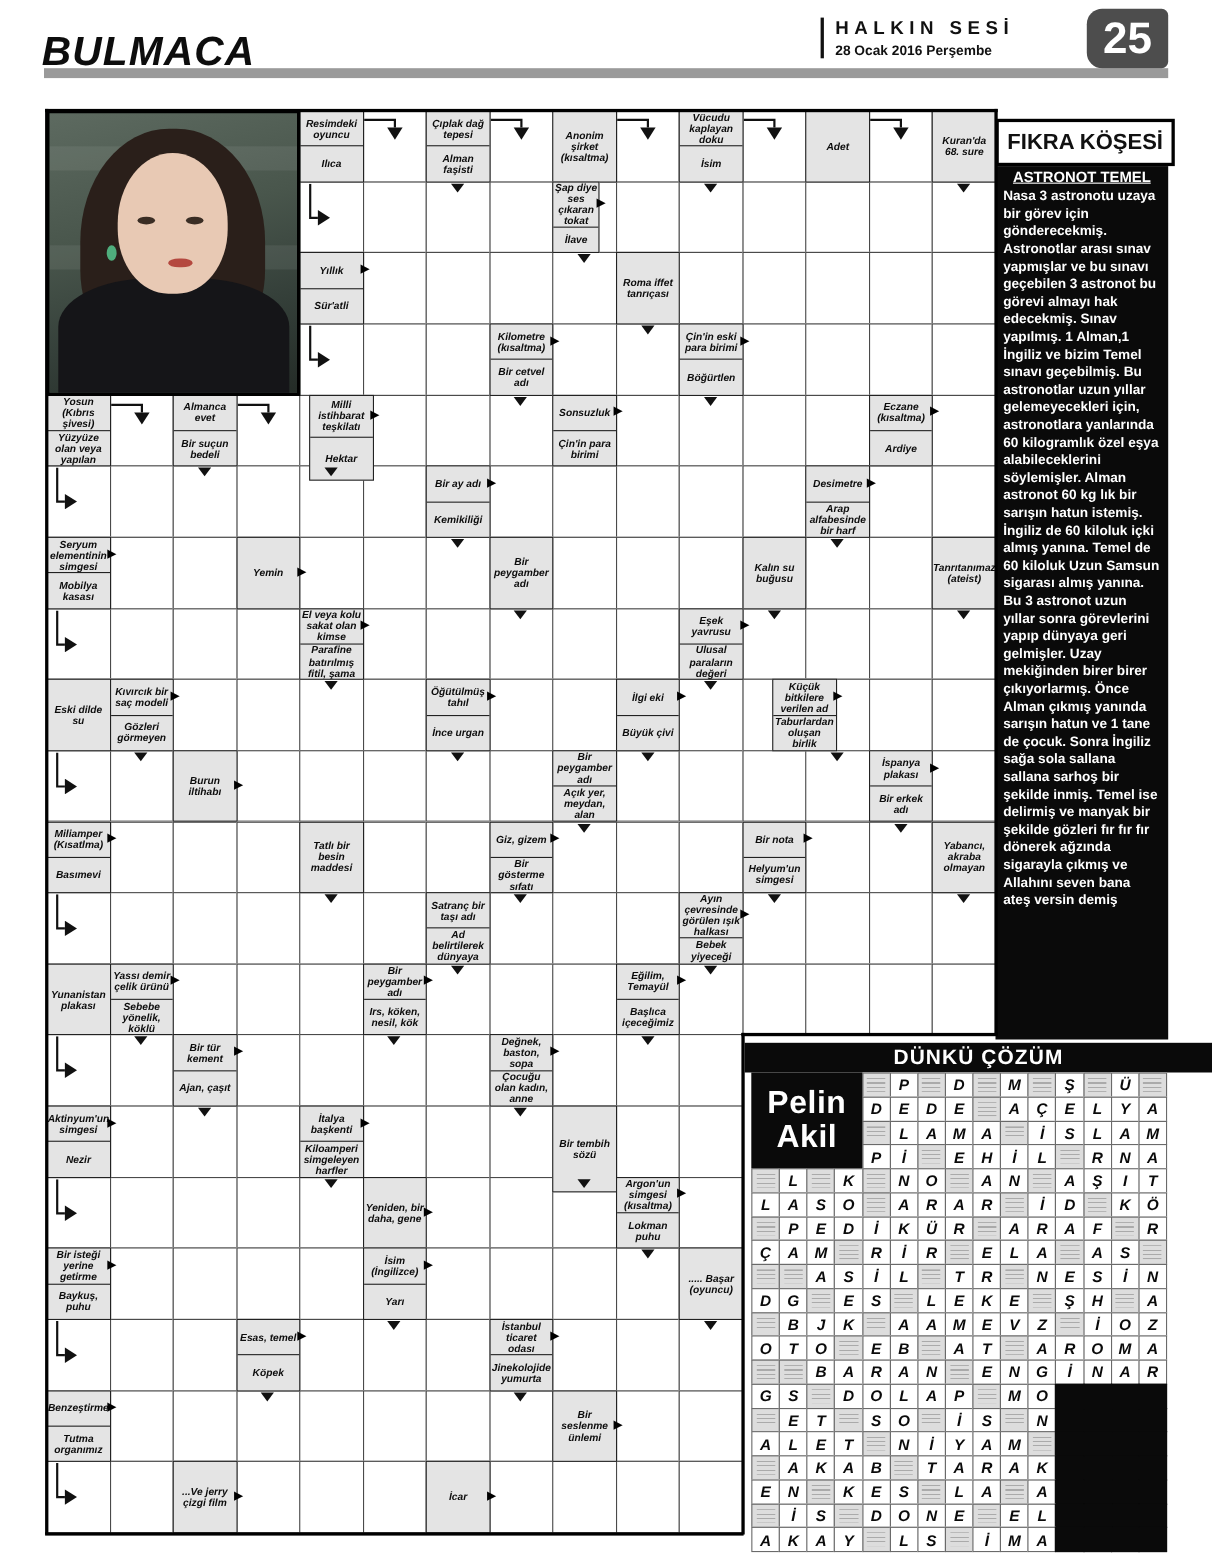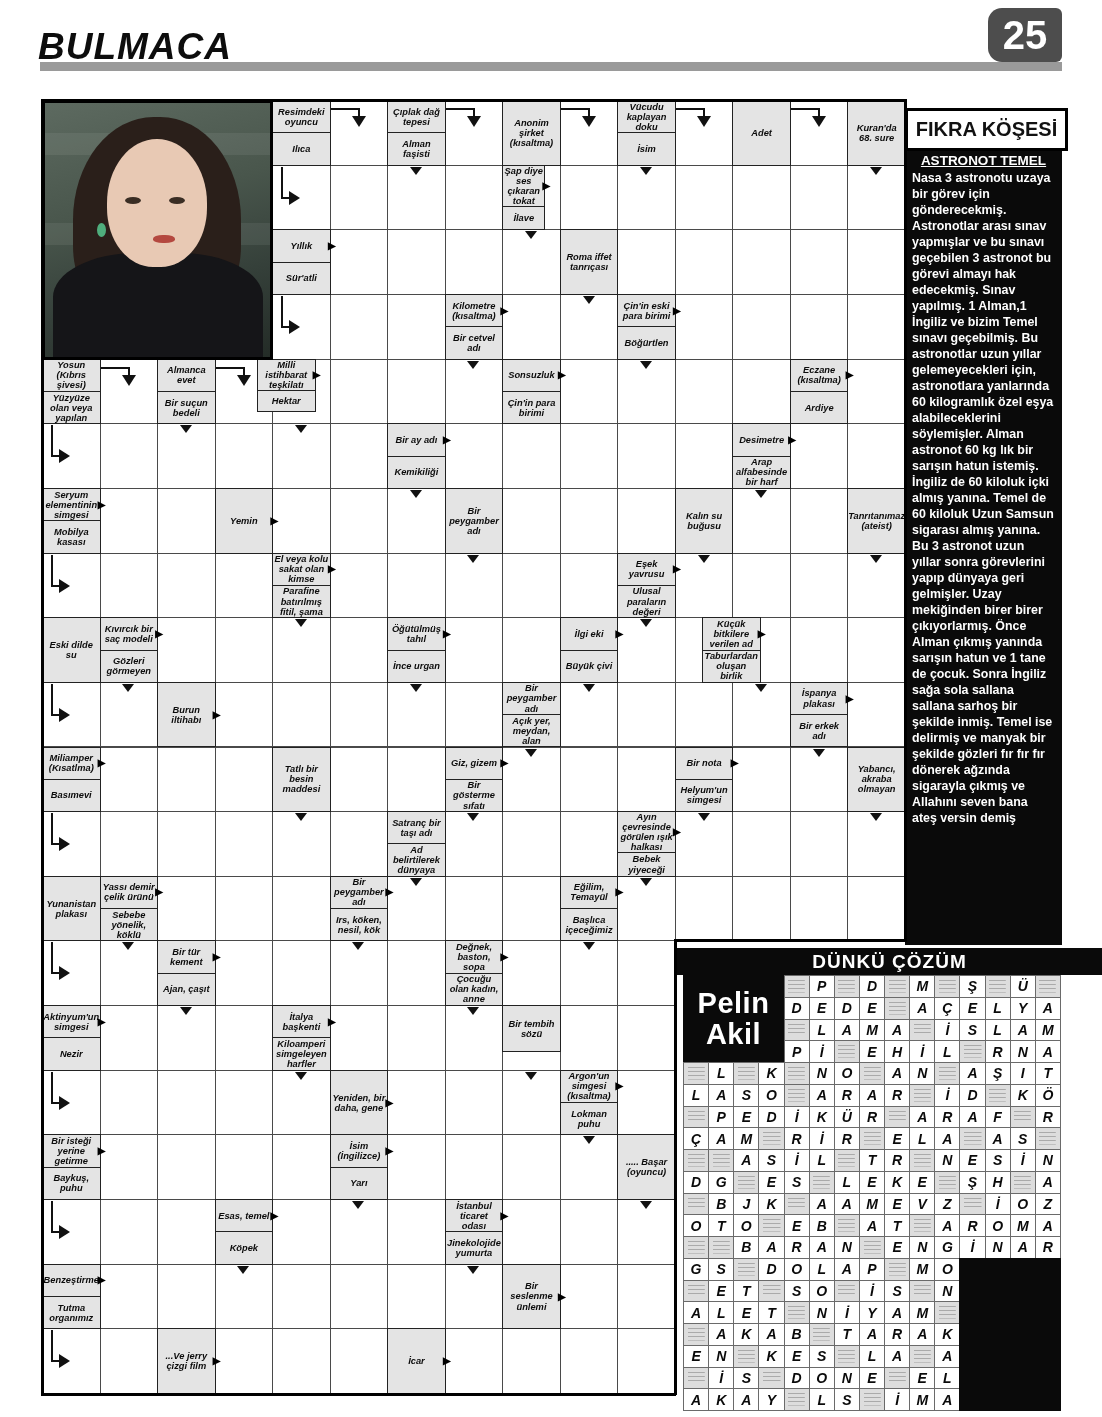--- a/index.html
+++ b/index.html
@@ -65,20 +65,24 @@
   .sclue{background:#ddd;background-image:repeating-linear-gradient(#aaa 0 1px,transparent 1px 4px);
        background-size:70% 60%;background-position:center;background-repeat:no-repeat;}
   .sblack{background:#0a0a0a;border-color:#0a0a0a;}
 </style>
 </head>
 <body>
 
 <div id="masthead">
   <div id="bulmaca-title">BULMACA</div>
   <div id="head-rule"></div>
+  <div id="paper-block">
+    <div id="paper-name">HALKIN SESİ</div>
+    <div id="paper-date">28 Ocak 2016 Perşembe</div>
+  </div>
   <div id="page-badge">25</div>
 </div>
 
 <div id="grid">
     <div class="cell" style="left: 272.12px; top: 100px; width: 58.53px; height: 65.65px;"></div>
     <div class="cell" style="left: 329.65px; top: 100px; width: 58.53px; height: 65.65px;"></div>
     <div class="cell" style="left: 387.18px; top: 100px; width: 58.53px; height: 65.65px;"></div>
     <div class="cell" style="left: 444.71px; top: 100px; width: 58.53px; height: 65.65px;"></div>
     <div class="cell" style="left: 502.24px; top: 100px; width: 58.53px; height: 65.65px;"></div>
     <div class="cell" style="left: 559.77px; top: 100px; width: 58.53px; height: 65.65px;"></div>
@@ -373,21 +377,21 @@
       <div class="cp">Böğürtlen</div>
     </div>
     <div class="clue" style="left: 42px; top: 358.6px; width: 58.53px; height: 65.65px;">
       <div class="cp">Yosun (Kıbrıs şivesi)</div>
       <div class="cp">Yüzyüze olan veya yapılan</div>
     </div>
     <div class="clue" style="left: 157.06px; top: 358.6px; width: 58.53px; height: 65.65px;">
       <div class="cp">Almanca evet</div>
       <div class="cp">Bir suçun bedeli</div>
     </div>
-    <div class="clue" style="left: 257px; top: 358.6px; width: 58.53px; height: 53px;">
+    <div class="clue" style="left: 281px; top: 358.6px; width: 58.53px; height: 78px;">
       <div class="cp">Milli istihbarat teşkilatı<span class="ar">▶</span></div>
       <div class="cp">Hektar</div>
     </div>
     <div class="clue" style="left: 502.24px; top: 358.6px; width: 58.53px; height: 65.65px;">
       <div class="cp">Sonsuzluk<span class="ar">▶</span></div>
       <div class="cp">Çin'in para birimi</div>
     </div>
     <div class="clue" style="left: 789.89px; top: 358.6px; width: 58.53px; height: 65.65px;">
       <div class="cp">Eczane (kısaltma)<span class="ar">▶</span></div>
       <div class="cp">Ardiye</div>
@@ -504,21 +508,21 @@
       <div class="cp">Çocuğu olan kadın, anne</div>
     </div>
     <div class="clue" style="left: 42px; top: 1005.1px; width: 58.53px; height: 65.65px;">
       <div class="cp">Aktinyum'un simgesi<span class="ar">▶</span></div>
       <div class="cp">Nezir</div>
     </div>
     <div class="clue" style="left: 272.12px; top: 1005.1px; width: 58.53px; height: 65.65px;">
       <div class="cp">İtalya başkenti<span class="ar">▶</span></div>
       <div class="cp">Kiloamperi simgeleyen harfler</div>
     </div>
-    <div class="clue" style="left: 502.24px; top: 1005.1px; width: 58.53px; height: 47px;">
+    <div class="clue" style="left: 502.24px; top: 1005.1px; width: 58.53px; height: 79px;">
       <div class="cp">Bir tembih sözü</div>
     </div>
     <div class="clue" style="left: 329.65px; top: 1069.75px; width: 58.53px; height: 65.65px;">
       <div class="cp">Yeniden, bir daha, gene<span class="ar">▶</span></div>
     </div>
     <div class="clue" style="left: 559.77px; top: 1069.75px; width: 58.53px; height: 65.65px;">
       <div class="cp">Argon'un simgesi (kısaltma)<span class="ar">▶</span></div>
       <div class="cp">Lokman puhu</div>
     </div>
     <div class="clue" style="left: 42px; top: 1134.4px; width: 58.53px; height: 65.65px;">

